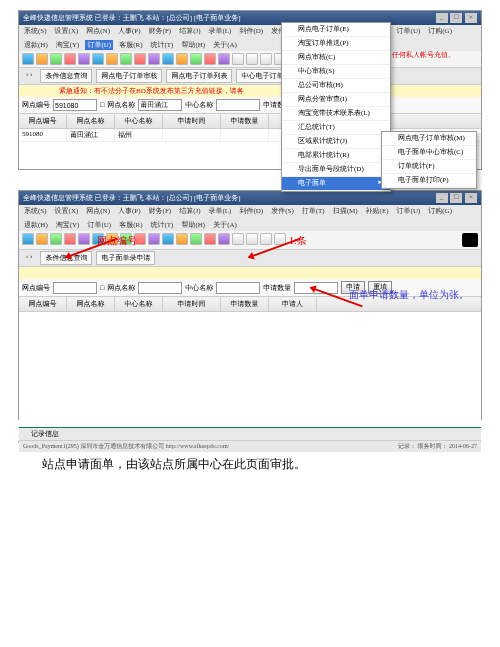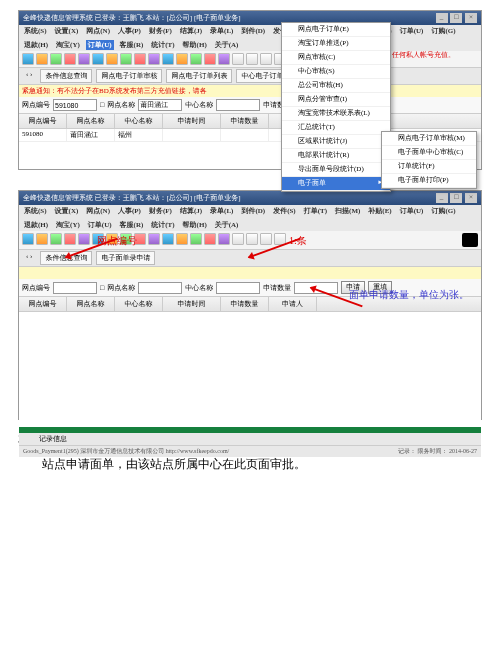--- a/index.html
+++ b/index.html
@@ -1,21 +1,21 @@
 <!DOCTYPE html>
 <html><head>
 <meta charset="utf-8">
 <style>
   * { margin: 0; padding: 0; box-sizing: border-box; }
   body { width: 500px; height: 647px; background: #fff; font-family: "SimSun", serif; font-size: 9px; }
   .page { padding: 10px 18px; }
   .screenshot { border: 1px solid #999; background: #fef9c3; margin-bottom: 8px; position: relative; }
   .titlebar { background: linear-gradient(#4a6a9a, #2a4a7a); color: #fff; padding: 2px 4px; font-size: 7px; display: flex; justify-content: space-between; }
   .winbtns span { display: inline-block; width: 12px; height: 10px; background: #ccc; margin-left: 1px; font-size: 7px; text-align: center; color: #333; line-height: 9px; }
-  .menubar { background: #e8e8e8; padding: 1px 3px; font-size: 7px; color: #333; display: flex; gap: 4px; flex-wrap: wrap; font-weight: bold; }
+  .menubar { background: #e8e8e8; padding: 1px 3px; font-size: 7px; color: #333; display: flex; gap: 4px; flex-wrap: wrap; }
   .menubar span { padding: 0 2px; }
   .menubar span.hl { background: #3a76d6; color: #fff; }
   .toolbar { background: #f4f4f4; border-bottom: 1px solid #ccc; padding: 2px 3px; display: flex; gap: 2px; flex-wrap: wrap; }
   .tbtn { width: 12px; height: 12px; display: inline-block; border: 1px solid #bbb; background: linear-gradient(#fff, #e0e0e0); border-radius: 1px; }
   .tbtn.c1 { background: linear-gradient(#6cf, #39c); }
   .tbtn.c2 { background: linear-gradient(#fc6, #f93); }
   .tbtn.c3 { background: linear-gradient(#9f9, #6c6); }
   .tbtn.c4 { background: linear-gradient(#f99, #f66); }
   .tbtn.c5 { background: linear-gradient(#c9f, #96c); }
   .tabbar { background: #e8e8e8; padding: 1px 3px; font-size: 7px; display: flex; gap: 4px; border-bottom: 1px solid #ccc; }
@@ -34,21 +34,21 @@
   .submenu .mi { padding: 1px 8px 2px 16px; white-space: nowrap; border-bottom: 1px solid #f0f0f0; }
   .submenu .mi.hl { background: #3a76d6; color: #fff; }
   .submenu .mi.has-sub::after { content: "▸"; float: right; margin-left: 6px; }
   .arrow { position: absolute; height: 2px; background: #d00; }
   .arrow::after { content: ""; position: absolute; right: -5px; top: -3px; border: 4px solid transparent; border-left: 6px solid #d00; }
   .red-label { position: absolute; color: #d00; font-size: 10px; font-family: "SimSun"; }
   .blue-label { position: absolute; color: #33c; font-size: 10px; }
   .statusbar { background: #e8e8e8; border-top: 1px solid #ccc; padding: 1px 4px; font-size: 6px; color: #555; display: flex; justify-content: space-between; }
   .section-head { font-size: 13px; margin: 10px 0 6px 0; }
   .section-body { font-size: 12px; text-indent: 2em; line-height: 1.8; margin: 4px 0; }
-  .bottom-tabs { background: #e8e8e8; font-size: 7px; padding: 1px 20px; border-top: 6px solid #15803d; }
+  .bottom-tabs { background: #e8e8e8; font-size: 7px; padding: 1px 12px; border-top: 1px solid #15803d; }
 </style>
 </head>
 <body>
 
 <div class="page">
 
   <div class="screenshot" style="height:160px;">
     <div class="titlebar">
       <span>全峰快递信息管理系统 已登录：王鹏飞 本站：[总公司] [电子面单业务]</span>
       <span class="winbtns">
@@ -104,21 +104,21 @@
     <div style="display:flex;">
       <div class="tabbar" id="tabbar1" style="flex:1;">
           <span style="border:none;background:none;">‹ ›</span>
           <span>条件信息查询</span>
           <span>网点电子订单审核</span>
           <span>网点电子订单列表</span>
           <span>中心电子订单审核</span>
           <span>电子面单统计</span>
         </div>
     </div>
-    <div style="display:flex;">
+    <div style="display:flex;padding-left:37px;">
       <div class="warn" style="flex:1;"><span>紧急通知：有不法分子在BD系统发布第三方充值链接，请各</span></div>
     </div>
     <div class="filterbar">
       <span>网点编号</span>
       <input style="width: 44px;" value="591080">
       <span style="font-size:7px;">□</span>
       <span>网点名称</span>
       <input style="width: 44px;" value="莆田涵江">
       <span>中心名称</span>
       <input style="width: 44px;" value="">

